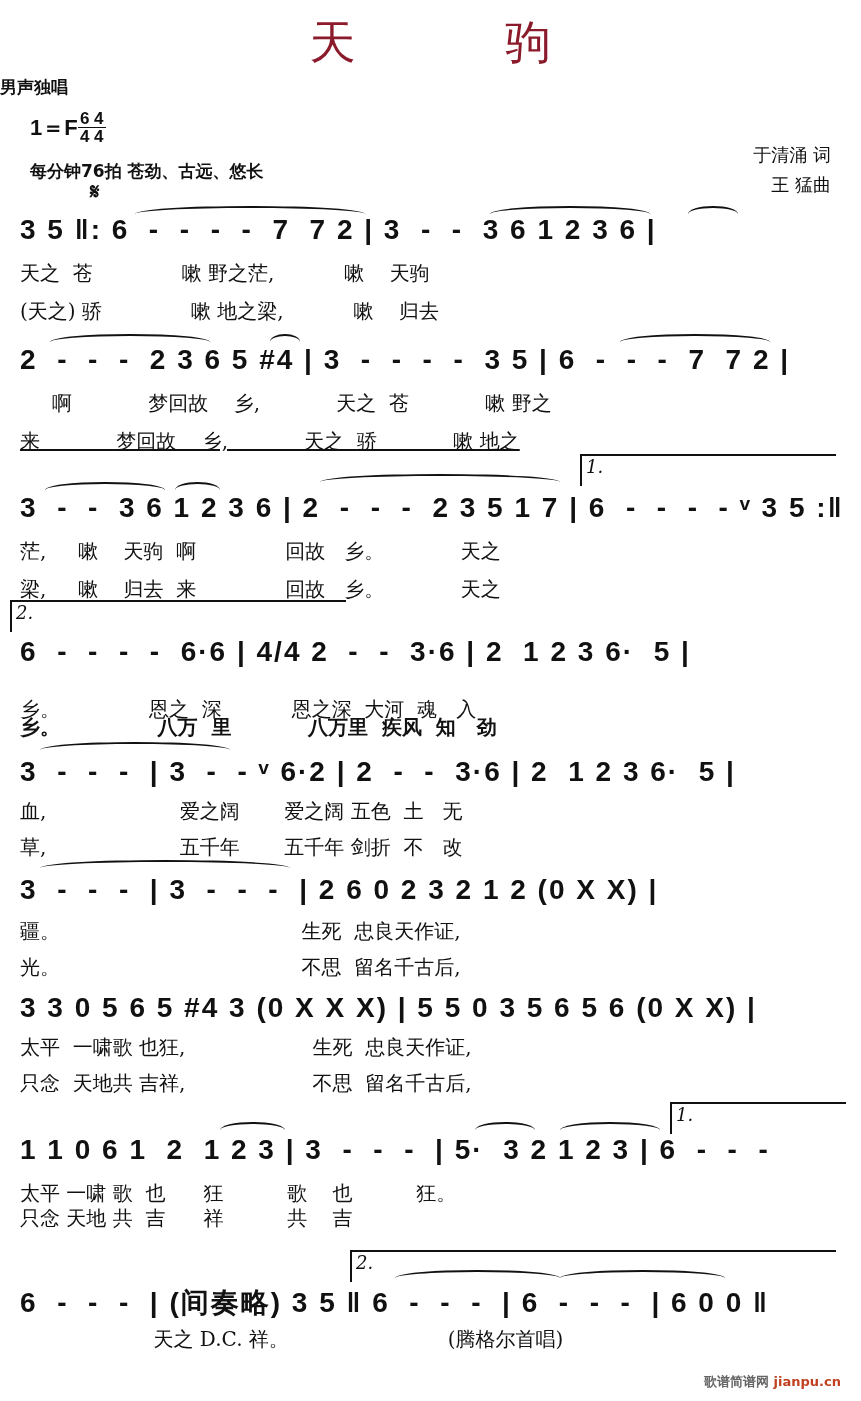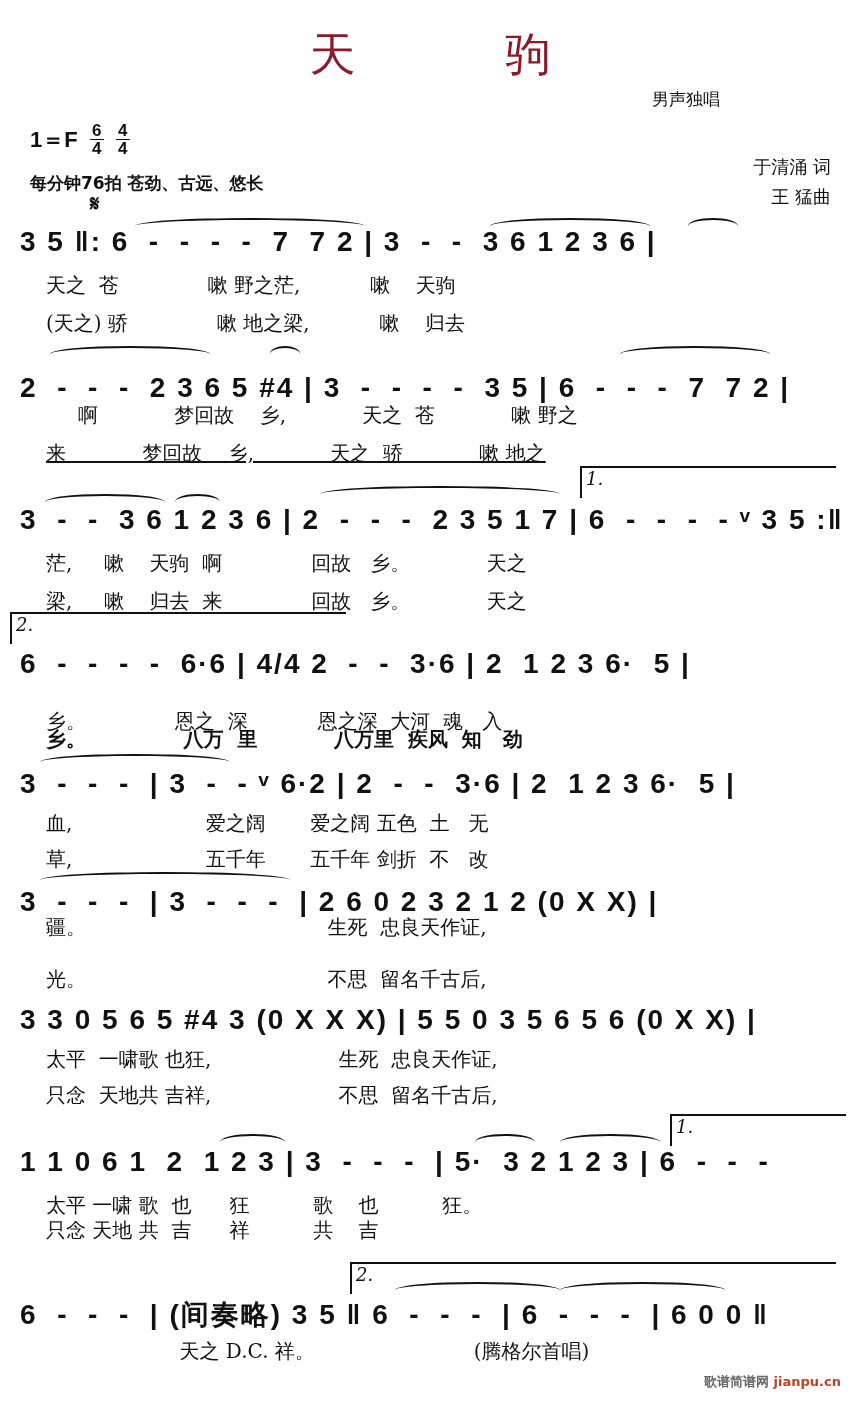--- a/index.html
+++ b/index.html
@@ -1,27 +1,27 @@
 <!DOCTYPE html>
 <html><head>
 <meta charset="utf-8">
 <style>
   html, body { margin: 0; padding: 0; background: #ffffff; }
   body { width: 861px; height: 1401px; position: relative; overflow: hidden; color: #111; font-family: "DejaVu Serif", serif; }
-  .abs { position: absolute; margin-top: 12px; }
+  .abs { position: absolute; }
   .title { top: 12px; left: 0; width: 861px; text-align: center; font-size: 46px; color: #8b1a2b; letter-spacing: 150px; text-indent: 150px; font-family: "DejaVu Serif", serif; }
-  .subtitle { top: 76px; left: 0; width: 720px; text-align: right; font-size: 17px; }
-  .key { top: 110px; left: 30px; font-size: 22px; font-weight: bold; font-family: "Liberation Sans", sans-serif; display: flex; align-items: center; gap: 12px; }
+  .subtitle { top: 76px; left: 0; width: 720px; text-align: left; font-size: 17px; font-weight: bold; }
+  .key { top: 110px; left: 30px; font-size: 22px; font-weight: bold; font-family: "Liberation Sans", sans-serif; display: flex; align-items: center; gap: 0; }
   .frac { display: inline-flex; flex-direction: column; align-items: center; font-size: 17px; line-height: 17px; }
   .frac .bar { width: 14px; height: 1px; background: #111; }
   .tempo { top: 160px; left: 30px; font-size: 17px; font-weight: bold; font-family: "DejaVu Sans", sans-serif; }
   .credits { top: 140px; right: 30px; font-size: 18px; text-align: right; line-height: 30px; }
   .segno { top: 178px; left: 90px; font-size: 22px; font-weight: bold; }
   .staff { left: 20px; width: 815px; }
-  .lyr { font-size: 20px; font-family: "DejaVu Serif", serif; position: absolute; white-space: pre; margin-left: 26px; }
+  .lyr { font-size: 20px; font-family: "DejaVu Serif", serif; position: absolute; white-space: pre; }
   .slur { position: absolute; border-top: 2px solid #111; border-radius: 50% 50% 0 0; height: 14px; }
   .volta { position: absolute; border-top: 2px solid #111; border-left: 2px solid #111; height: 30px; font-style: italic; font-size: 18px; padding-left: 4px; }
   .watermark { bottom: 10px; right: 20px; font-size: 13px; color: #666; font-family: "DejaVu Sans", sans-serif; font-weight: bold; }
   .watermark span { color: #c04020; }
   .line-text { position: absolute; font-family: "Liberation Sans", sans-serif; font-weight: bold; font-size: 28px; white-space: pre; letter-spacing: 2px; text-align: center; }
 </style>
 </head>
 <body>
 
 <div class="abs title">天驹</div>
@@ -53,21 +53,21 @@
   <div class="slur" style="left:668px; top:-4px; width:50px;"></div>
   <div class="line-text" style="top:4px;">3 5 ‖: 6  -  -  -  -  7  7 2 | 3  -  -  3 6 1 2 3 6 |</div>
   <div class="lyr" style="top:50px;">天之  苍              嗽 野之茫,           嗽    天驹</div>
   <div class="lyr" style="top:88px;">(天之) 骄              嗽 地之梁,           嗽    归去</div>
 </div>
 
 <div class="abs staff" style="top:340px;">
   <div class="slur" style="left:30px; top:-6px; width:160px;"></div>
   <div class="slur" style="left:250px; top:-6px; width:30px;"></div>
   <div class="slur" style="left:600px; top:-6px; width:150px;"></div>
-  <div class="line-text" style="top:20px;">2  -  -  -  2 3 6 5 #4 | 3  -  -  -  -  3 5 | 6  -  -  -  7  7 2 |</div>
+  <div class="line-text" style="top:4px;">2  -  -  -  2 3 6 5 #4 | 3  -  -  -  -  3 5 | 6  -  -  -  7  7 2 |</div>
   <div class="lyr" style="top:50px;padding-left:32px;">啊            梦回故    乡,            天之  苍            嗽 野之</div>
   <div class="lyr" style="top:88px;text-decoration:underline;">来            梦回故    乡,            天之  骄            嗽 地之</div>
 </div>
 
 <div class="abs staff" style="top:488px;">
   <div class="volta" style="left:560px; top:-34px; width:250px;">1.</div>
   <div class="slur" style="left:25px; top:-6px; width:120px;"></div>
   <div class="slur" style="left:155px; top:-6px; width:45px;"></div>
   <div class="slur" style="left:300px; top:-14px; width:240px;"></div>
   <div class="line-text" style="top:4px;">3  -  -  3 6 1 2 3 6 | 2  -  -  -  2 3 5 1 7 | 6  -  -  -  - ᵛ 3 5 :‖</div>
@@ -85,21 +85,21 @@
 <div class="abs staff" style="top:752px;">
   <div class="slur" style="left:20px; top:-10px; width:190px;"></div>
   <div class="line-text" style="top:4px;">3  -  -  -  | 3  -  - ᵛ 6·2 | 2  -  -  3·6 | 2  1 2 3 6·  5 |</div>
   <div class="lyr" style="top:46px;">血,                     爱之阔       爱之阔 五色  土   无</div>
   <div class="lyr" style="top:82px;">草,                     五千年       五千年 剑折  不   改</div>
 </div>
 
 <div class="abs staff" style="top:870px;">
   <div class="slur" style="left:20px; top:-10px; width:250px;"></div>
   <div class="line-text" style="top:4px;">3  -  -  -  | 3  -  -  -  | 2 6 0 2 3 2 1 2 (0 X X) |</div>
-  <div class="lyr" style="top:32px;">疆。                                      生死  忠良天作证,</div>
+  <div class="lyr" style="top:48px;">疆。                                      生死  忠良天作证,</div>
   <div class="lyr" style="top:84px;">光。                                      不思  留名千古后,</div>
 </div>
 
 <div class="abs staff" style="top:988px;">
   <div class="line-text" style="top:4px;">3 3 0 5 6 5 #4 3 (0 X X X) | 5 5 0 3 5 6 5 6 (0 X X) |</div>
   <div class="lyr" style="top:46px;">太平  一啸歌 也狂,                    生死  忠良天作证,</div>
   <div class="lyr" style="top:82px;">只念  天地共 吉祥,                    不思  留名千古后,</div>
 </div>
 
 <div class="abs staff" style="top:1130px;">

